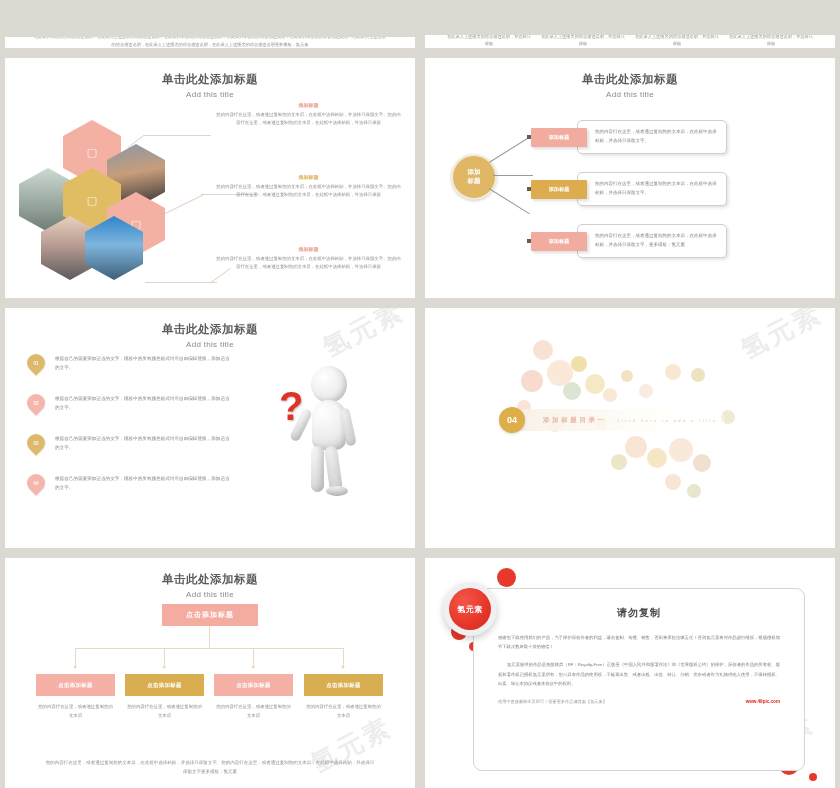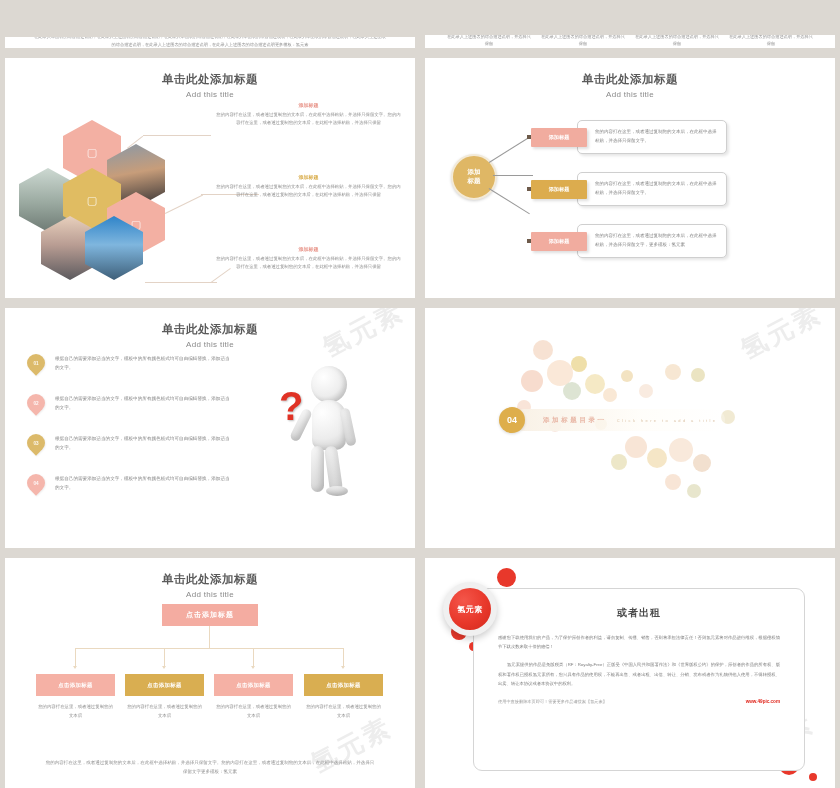--- a/index.html
+++ b/index.html
@@ -469,21 +469,21 @@
   <div class="slide">
     <div class="wm" style="right:18px;bottom:44px;">氢元素</div>
 
     <div class="dot" style="left:72px;top:10px;width:19px;height:19px;"></div>
     <div class="dot" style="left:26px;top:66px;width:16px;height:16px;"></div>
     <div class="dot" style="left:44px;top:84px;width:9px;height:9px;"></div>
     <div class="dot" style="right:36px;bottom:28px;width:20px;height:20px;"></div>
     <div class="dot" style="right:18px;bottom:22px;width:8px;height:8px;"></div>
 
     <div class="cp-card">
-      <div class="cp-title">或者出租</div>
+      <div class="cp-title">请勿复制</div>
       <div class="cp-p first">感谢您下载使用我们的产品，为了保护原创作者的利益，请勿复制、传播、销售，否则将承担法律责任！否则氢元素将对作品进行维权，根据侵权情节下载次数来取十倍的赔偿！</div>
       <div class="cp-p second">氢元素提供的作品是免版税类（RF：Royalty-Free）正版受《中国人民共和国著作法》和《世界版权公约》的保护，原创者的作品的所有权、版权和著作权已授权氢元素所有，您只具有作品的使用权，不能再出售、或者出租、出借、转让、分销、发布或者作为礼物供他人使用，不得转授权、出卖、转让本协议或者本协议中的权利。</div>
       <div class="cp-foot">
         <span>使用中直接删除本页即可！需要更多作品请搜索【氢元素】</span>
         <span class="cp-url">www.49pic.com</span>
       </div>
     </div>
 
     <div class="logo-badge">
       <div class="logo-inner">氢元素</div>

